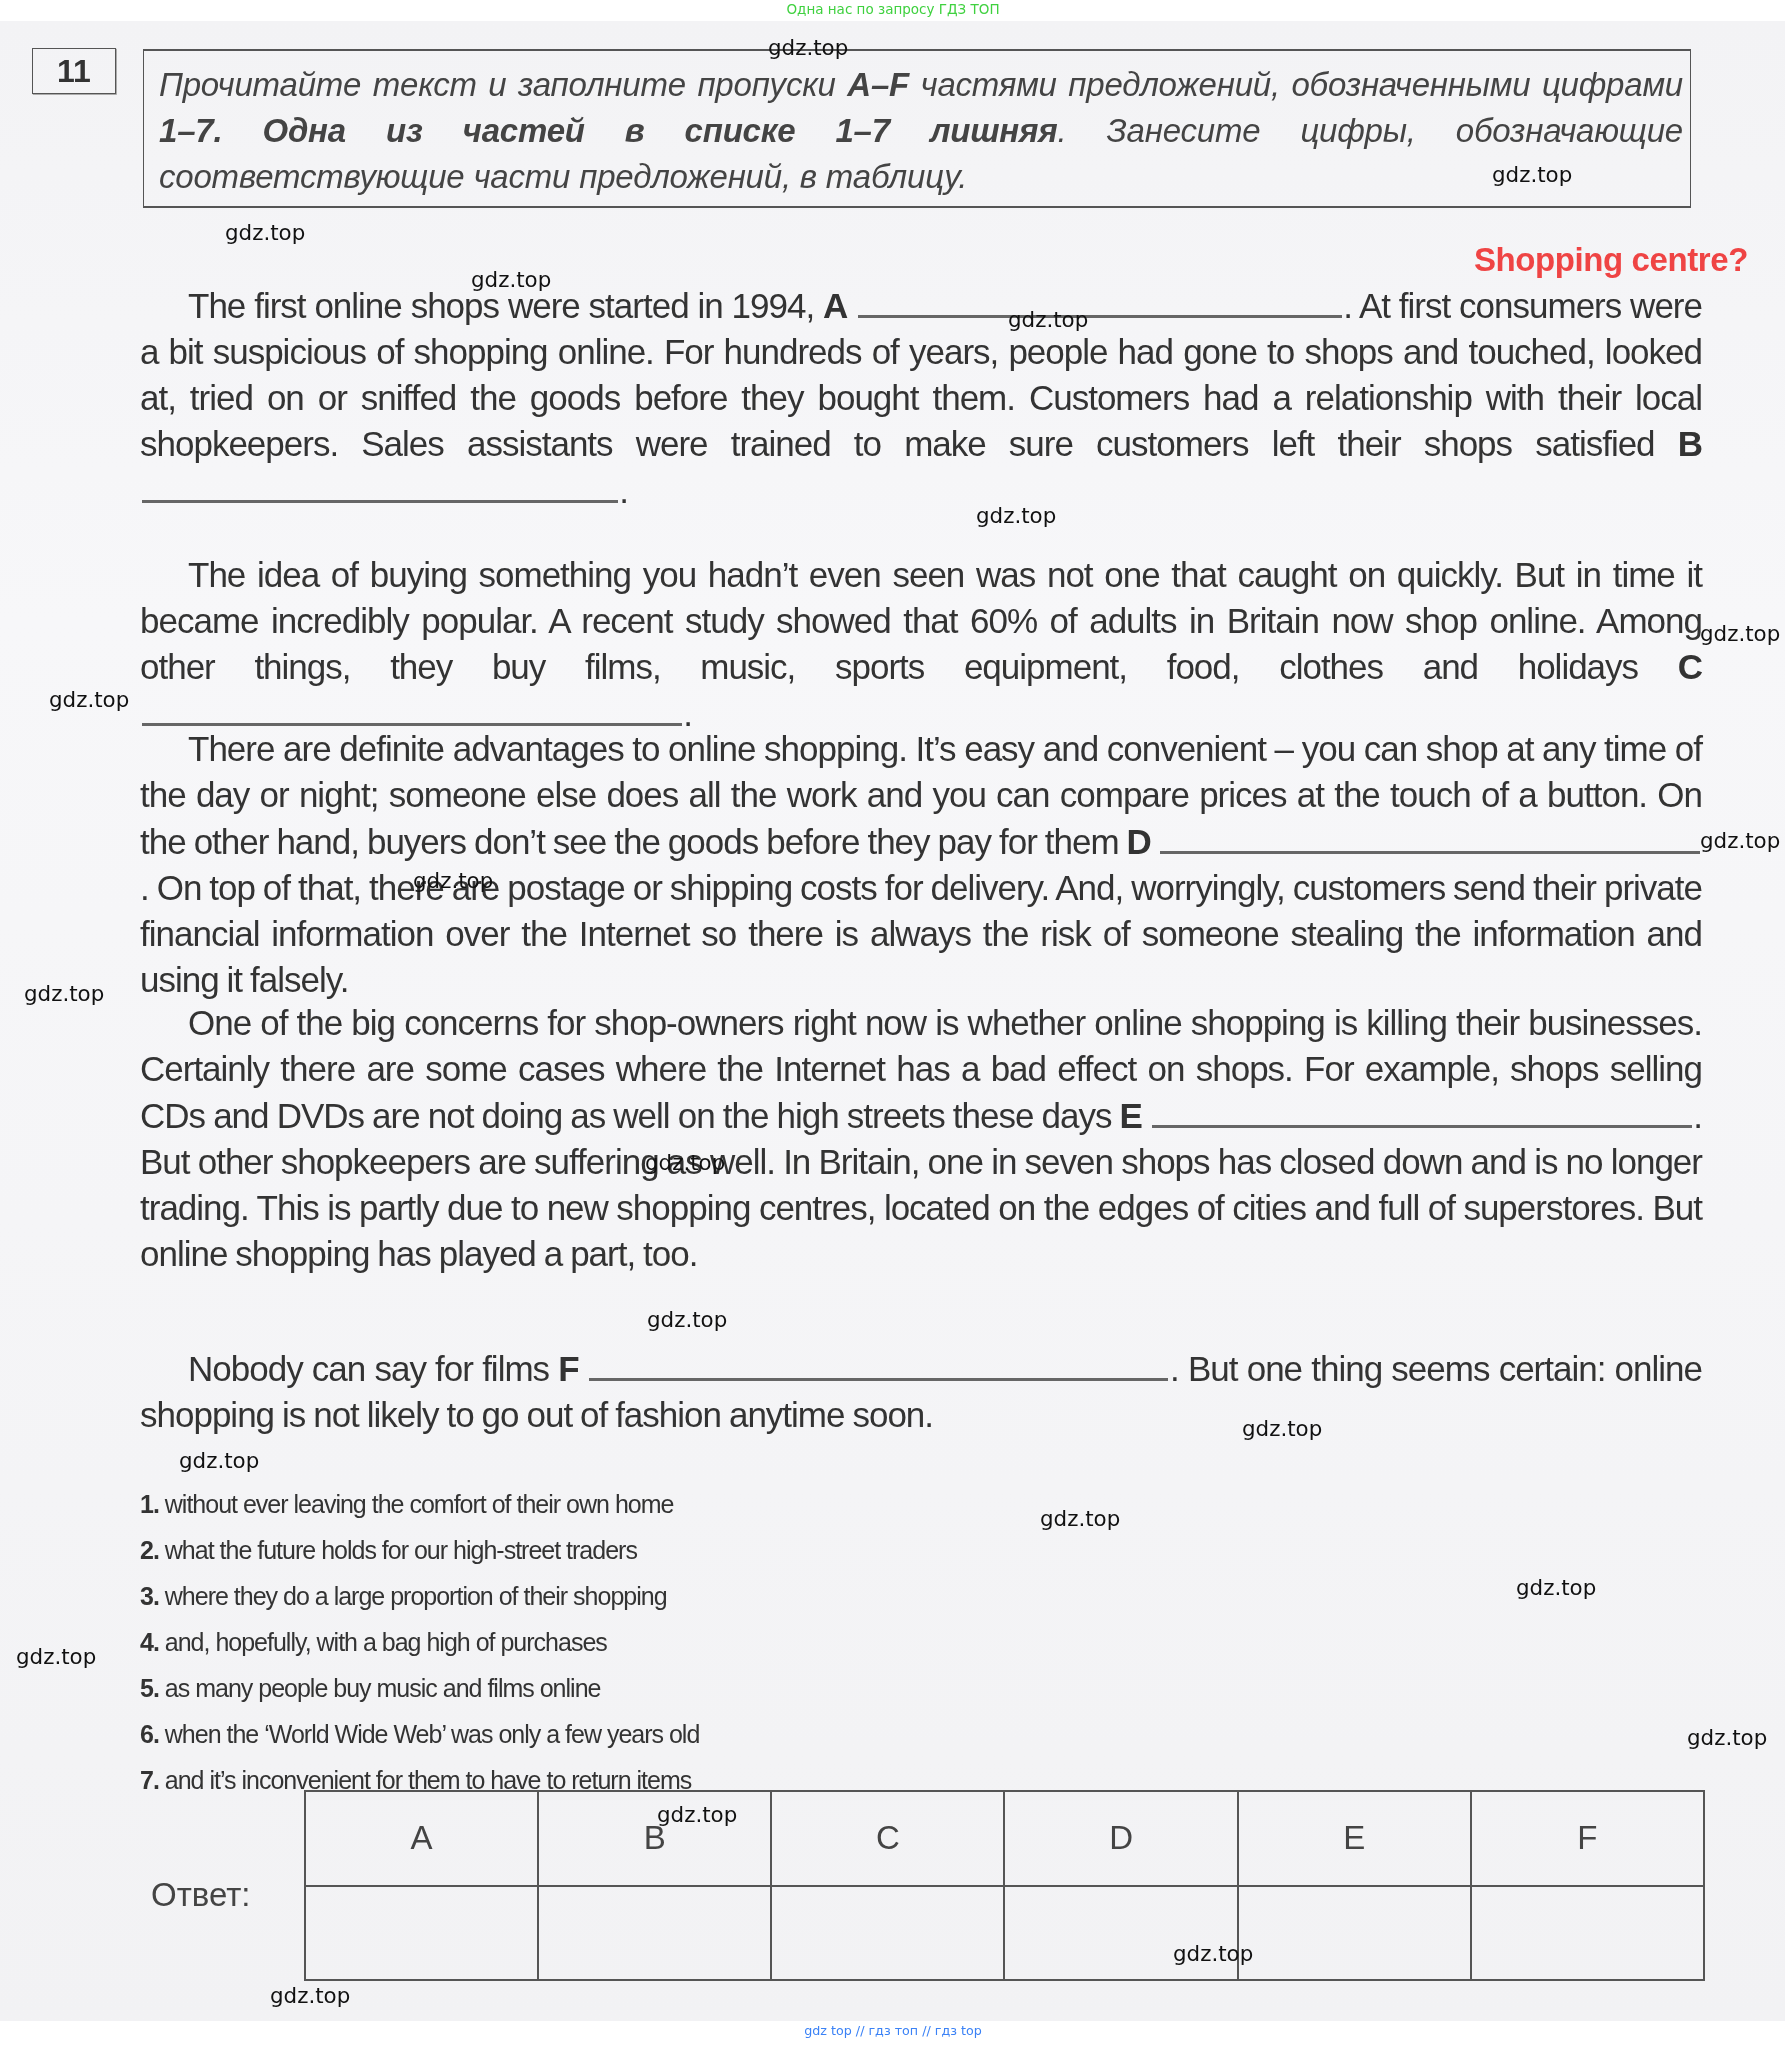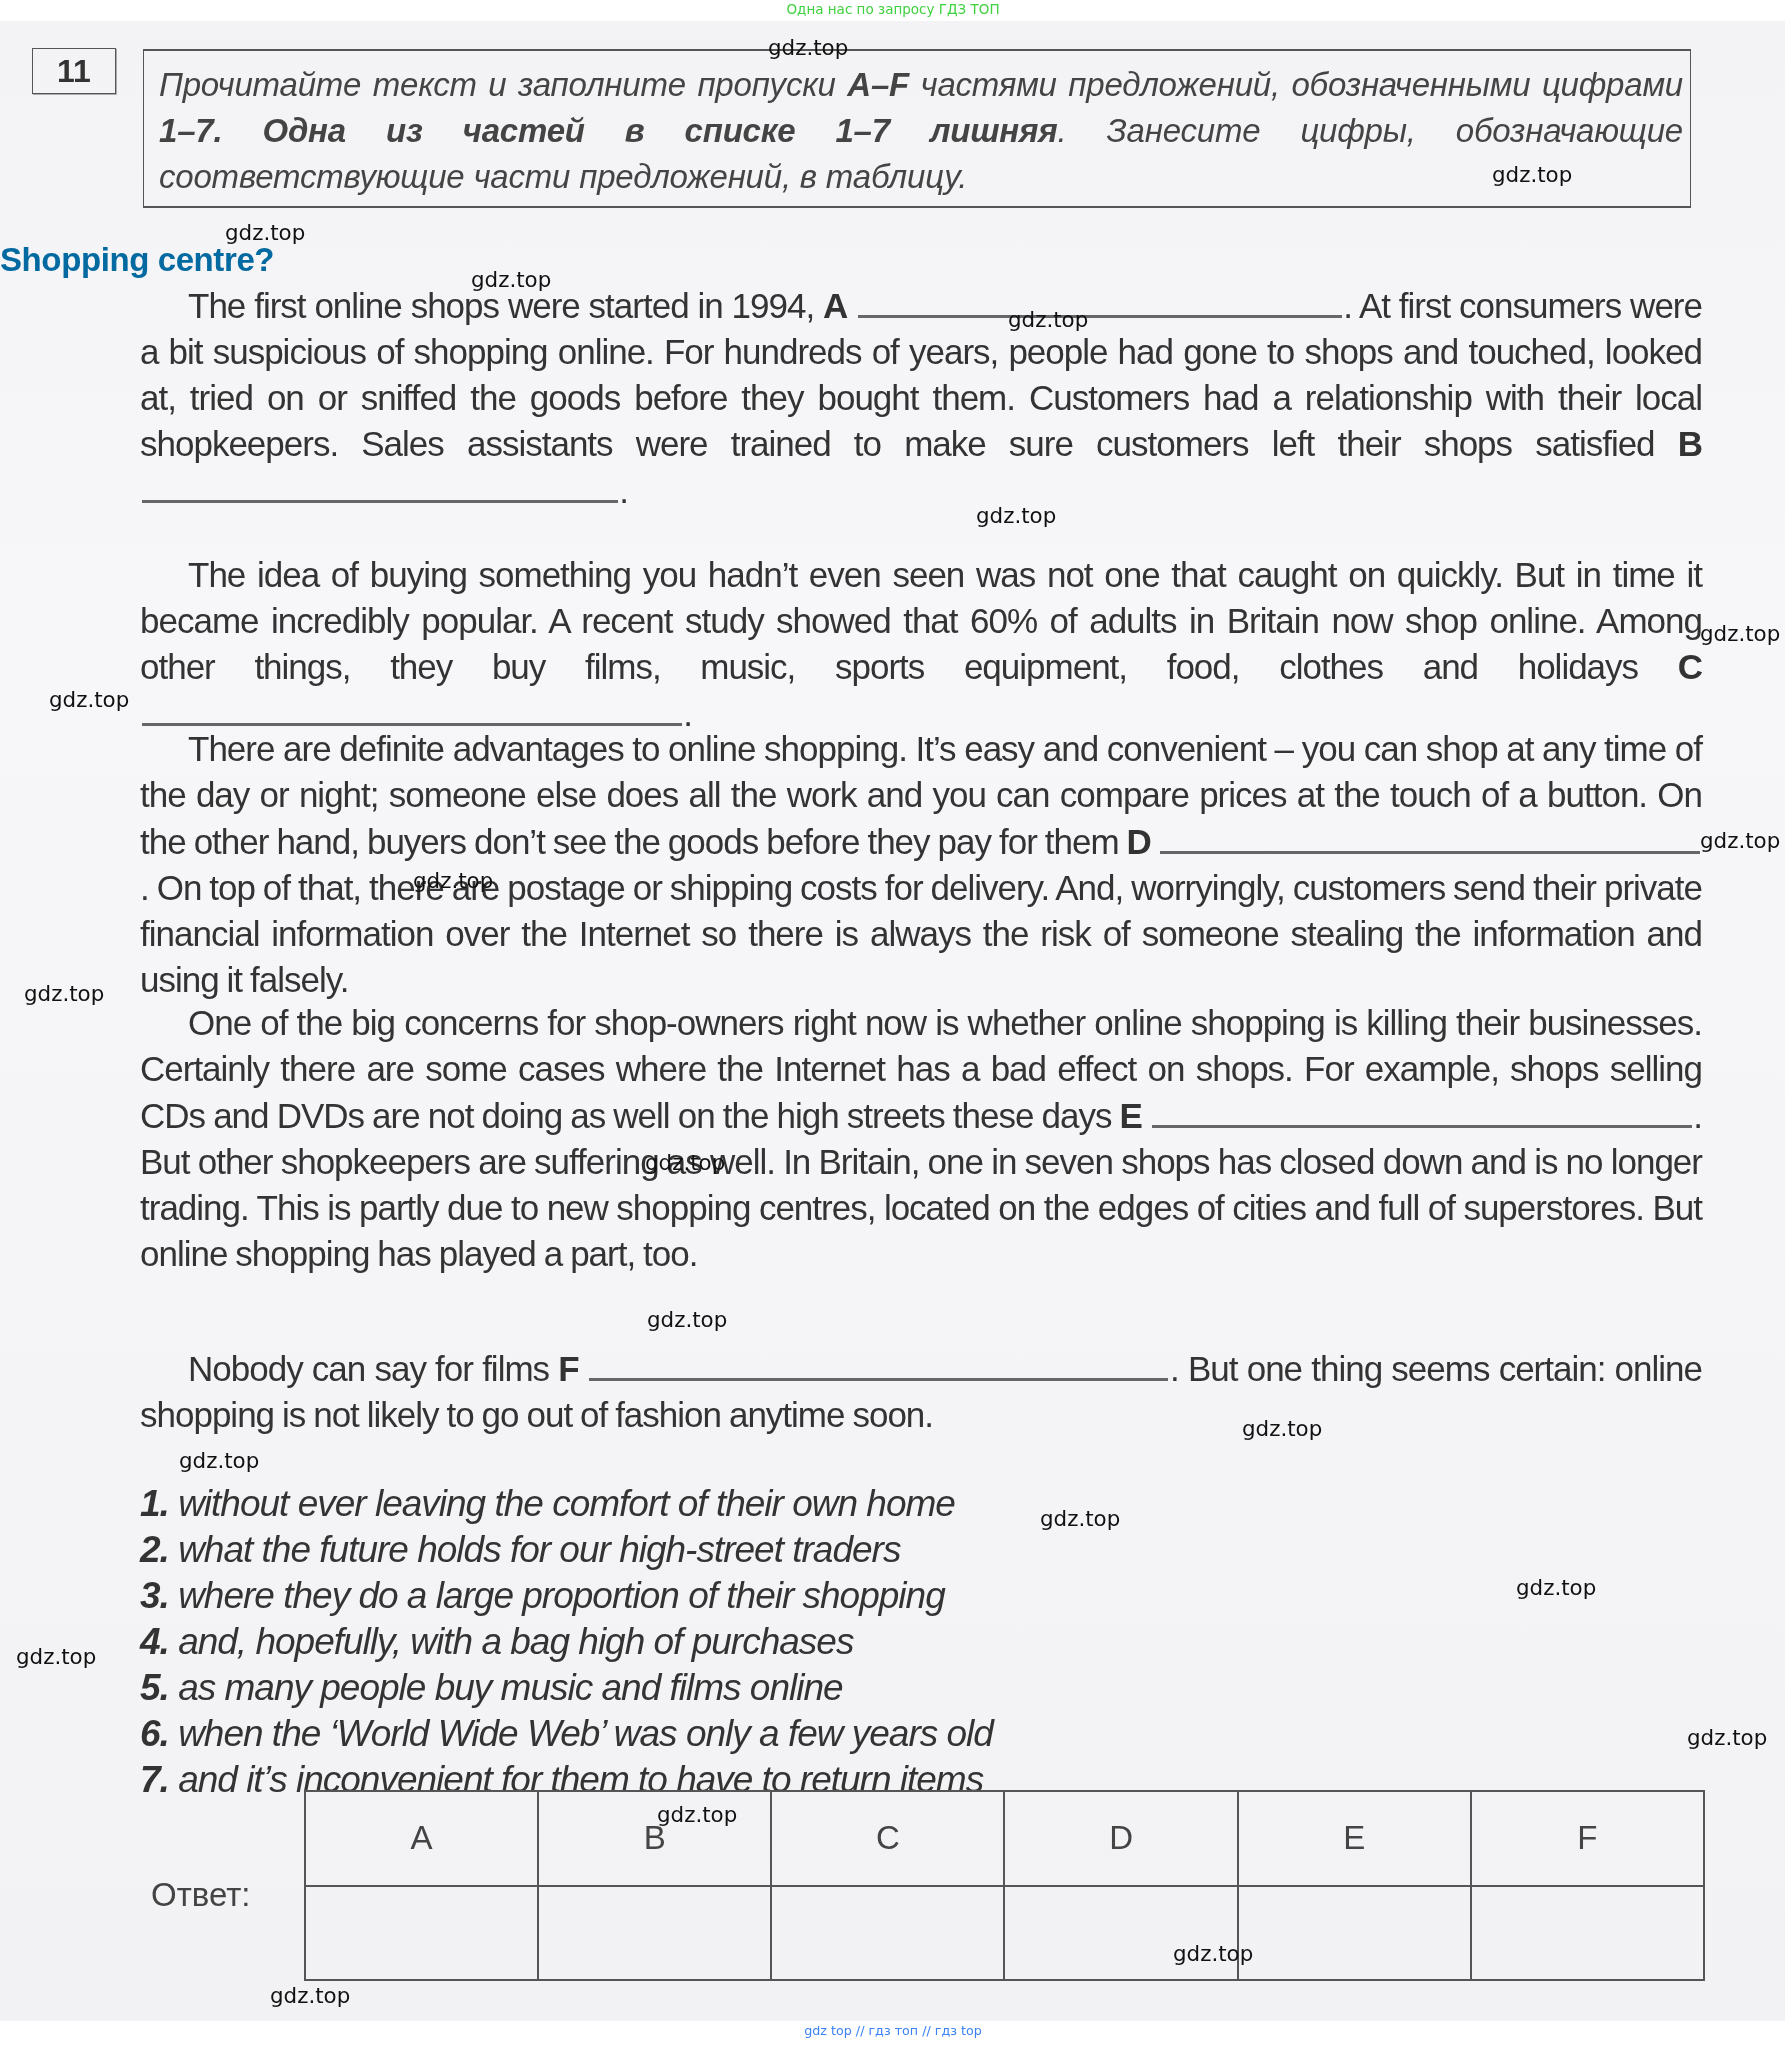--- a/index.html
+++ b/index.html
@@ -27,37 +27,37 @@
     position: absolute; left: 143px; top: 49px; width: 1548px; height: 159px;
     border: 2.4px solid #555; border-left-width: 1.6px; border-right-width: 1.6px; box-sizing: border-box;
   }
   .instr-text {
     position: absolute; left: 159px; top: 62px; width: 1524px;
     font-style: italic; font-size: 33px; line-height: 46px; color: #444;
     text-align: justify; letter-spacing: -0.2px;
   }
   .instr-text b { font-weight: bold; }
   .title {
-    position: absolute; left: 0; top: 241px; width: 1748px; text-align: left;
-    font-weight: bold; font-size: 33px; color: #0369a1; letter-spacing: -0.4px;
+    position: absolute; left: 0; top: 241px; width: 1748px; text-align: right;
+    font-weight: bold; font-size: 33px; color: #ef4444; letter-spacing: -0.4px;
   }
   .para {
     position: absolute; left: 140px; width: 1562px;
     font-size: 35px; line-height: 46px; color: #333;
     text-align: justify; text-align-last: left; letter-spacing: -1px; word-spacing: -0.8px;
   }
   .para .first { padding-left: 48px; }
   .gap-letter { font-weight: bold; }
   .blank {
     display: inline-block; border-bottom: 3.2px solid #666; height: 33px;
     vertical-align: baseline; margin: 0 1.6px;
   }
   .list {
     position: absolute; left: 140px; top: 1481px; width: 1111px;
-    font-size: 37px; line-height: 46px; color: #333; letter-spacing: -1px; font-style: italic;
+    font-size: 25px; line-height: 46px; color: #333; letter-spacing: -1px;
   }
   .list-item .num { font-weight: bold; }
   .answer-label {
     position: absolute; left: 151px; top: 1876px; font-size: 33px; color: #444;
   }
   table.answer {
     position: absolute; left: 304px; top: 1790px; width: 1401px; height: 191px;
     border-collapse: collapse;
   }
   table.answer td {

